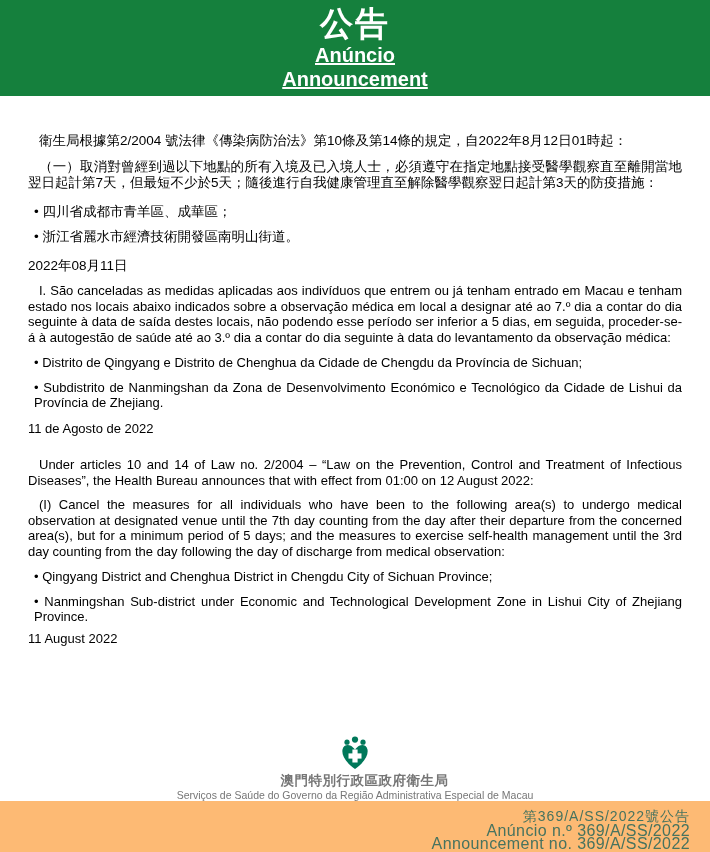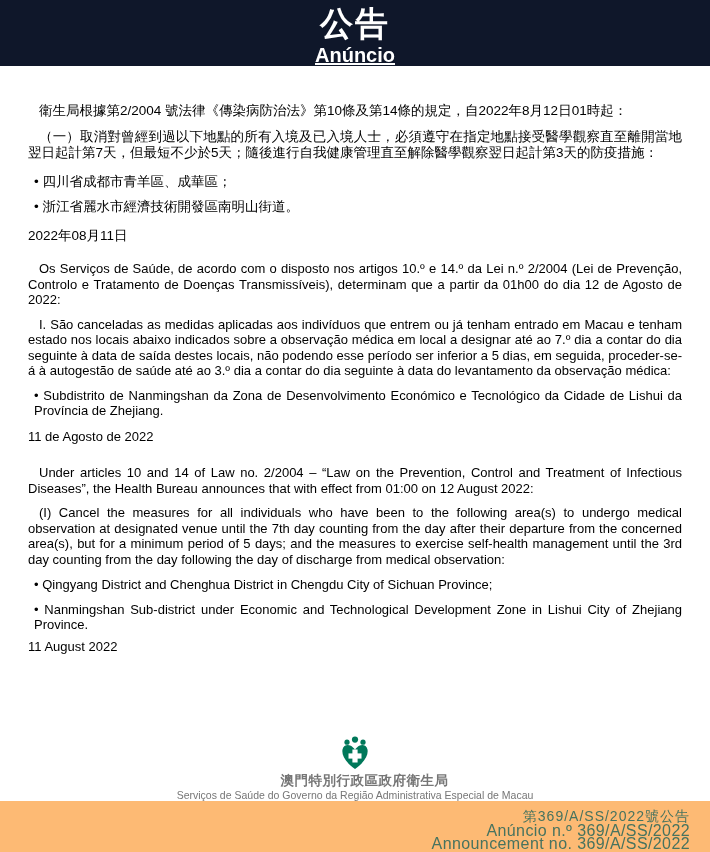--- a/index.html
+++ b/index.html
@@ -4,21 +4,21 @@
 <style>
   html,body{margin:0;padding:0;}
   body{
     width:710px;height:852px;position:relative;overflow:hidden;
     background:#ffffff;
     font-family:"Liberation Sans","DejaVu Sans",sans-serif;
     color:#000;
   }
   
   .banner{
-    background:#0f172a;height:66px;box-sizing:border-box;
+    background:#15803d;height:96px;box-sizing:border-box;
     text-align:center;color:#fff;padding-top:5px;
   }
   .banner .t-zh{font-size:33px;font-weight:bold;line-height:38px;letter-spacing:2px;}
   .banner .t-latin{font-size:20px;font-weight:bold;line-height:24px;text-decoration:underline;}
   
   .content{padding:0 28px;}
   .zh-text{font-size:13.5px;line-height:16px;}
   .latin-text{font-size:13px;line-height:15.5px;}
   .just{text-align:justify;}
   .indent{text-indent:11px;}
@@ -69,22 +69,22 @@
 
   <div class="zh-text">
     <p class="zh-intro indent just">衛生局根據第2/2004 號法律《傳染病防治法》第10條及第14條的規定，自2022年8月12日01時起：</p>
     <p class="zh-para indent just">（一）取消對曾經到過以下地點的所有入境及已入境人士，必須遵守在指定地點接受醫學觀察直至離開當地翌日起計第7天，但最短不少於5天；隨後進行自我健康管理直至解除醫學觀察翌日起計第3天的防疫措施：</p>
     <p class="zh-bullet1 bullet">四川省成都市青羊區、成華區；</p>
     <p class="zh-bullet2 bullet">浙江省麗水市經濟技術開發區南明山街道。</p>
     <p class="zh-date">2022年08月11日</p>
   </div>
 
   <div class="latin-text">
-    <p class="pt-intro indent just">Os Serviços de Saúde, de acordo com o disposto nos artigos 10.º e 14.º da Lei n.º 2/2004 (Lei de Prevenção, Controlo e Tratamento de Doenças Transmissíveis), determinam que a partir da 01h00 do dia 12 de Agosto de 2022:</p>
     <p class="pt-para indent just">I. São canceladas as medidas aplicadas aos indivíduos que entrem ou já tenham entrado em Macau e tenham estado nos locais abaixo indicados sobre a observação médica em local a designar até ao 7.º dia a contar do dia seguinte à data de saída destes locais, não podendo esse período ser inferior a 5 dias, em seguida, proceder-se-á à autogestão de saúde até ao 3.º dia a contar do dia seguinte à data do levantamento da observação médica:</p>
+    <p class="pt-bullet1 bullet just">Distrito de Qingyang e Distrito de Chenghua da Cidade de Chengdu da Província de Sichuan;</p>
     <p class="pt-bullet2 bullet just">Subdistrito de Nanmingshan da Zona de Desenvolvimento Económico e Tecnológico da Cidade de Lishui da Província de Zhejiang.</p>
     <p class="pt-date">11 de Agosto de 2022</p>
   </div>
 
   <div class="latin-text">
     <p class="en-intro indent just">Under articles 10 and 14 of Law no. 2/2004 – “Law on the Prevention, Control and Treatment of Infectious Diseases”, the Health Bureau announces that with effect from 01:00 on 12 August 2022:</p>
     <p class="en-para indent just">(I) Cancel the measures for all individuals who have been to the following area(s) to undergo medical observation at designated venue until the 7th day counting from the day after their departure from the concerned area(s), but for a minimum period of 5 days; and the measures to exercise self-health management until the 3rd day counting from the day following the day of discharge from medical observation:</p>
     <p class="en-bullet1 bullet just">Qingyang District and Chenghua District in Chengdu City of Sichuan Province;</p>
     <p class="en-bullet2 bullet just">Nanmingshan Sub-district under Economic and Technological Development Zone in Lishui City of Zhejiang Province.</p>
     <p class="en-date">11 August 2022</p>

